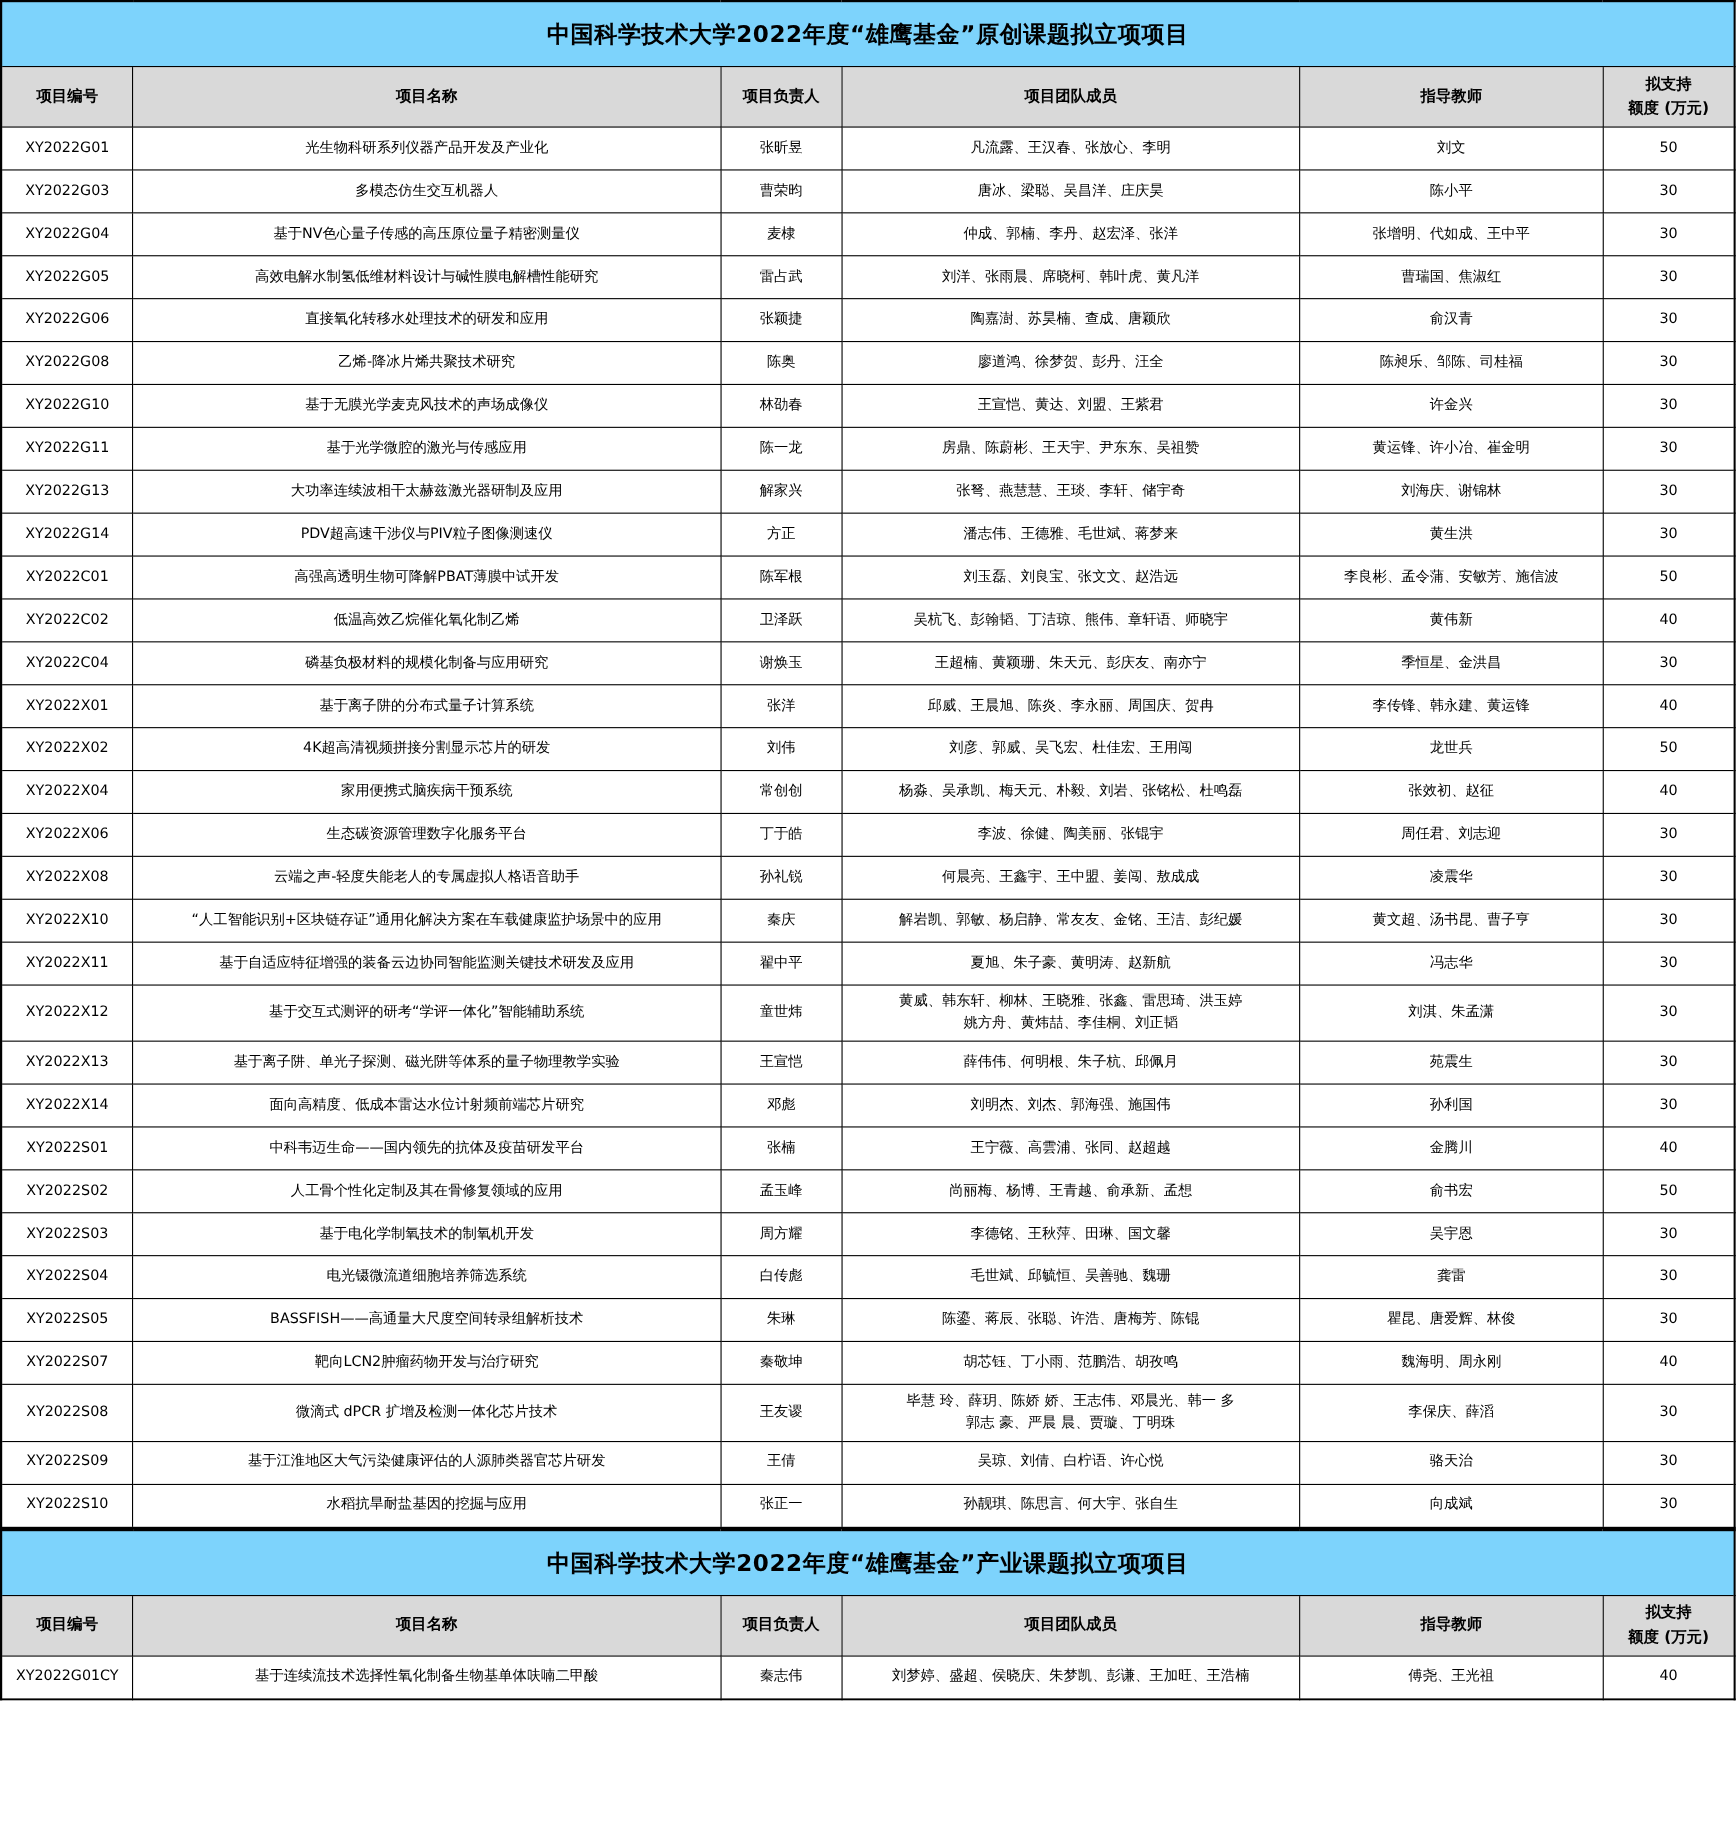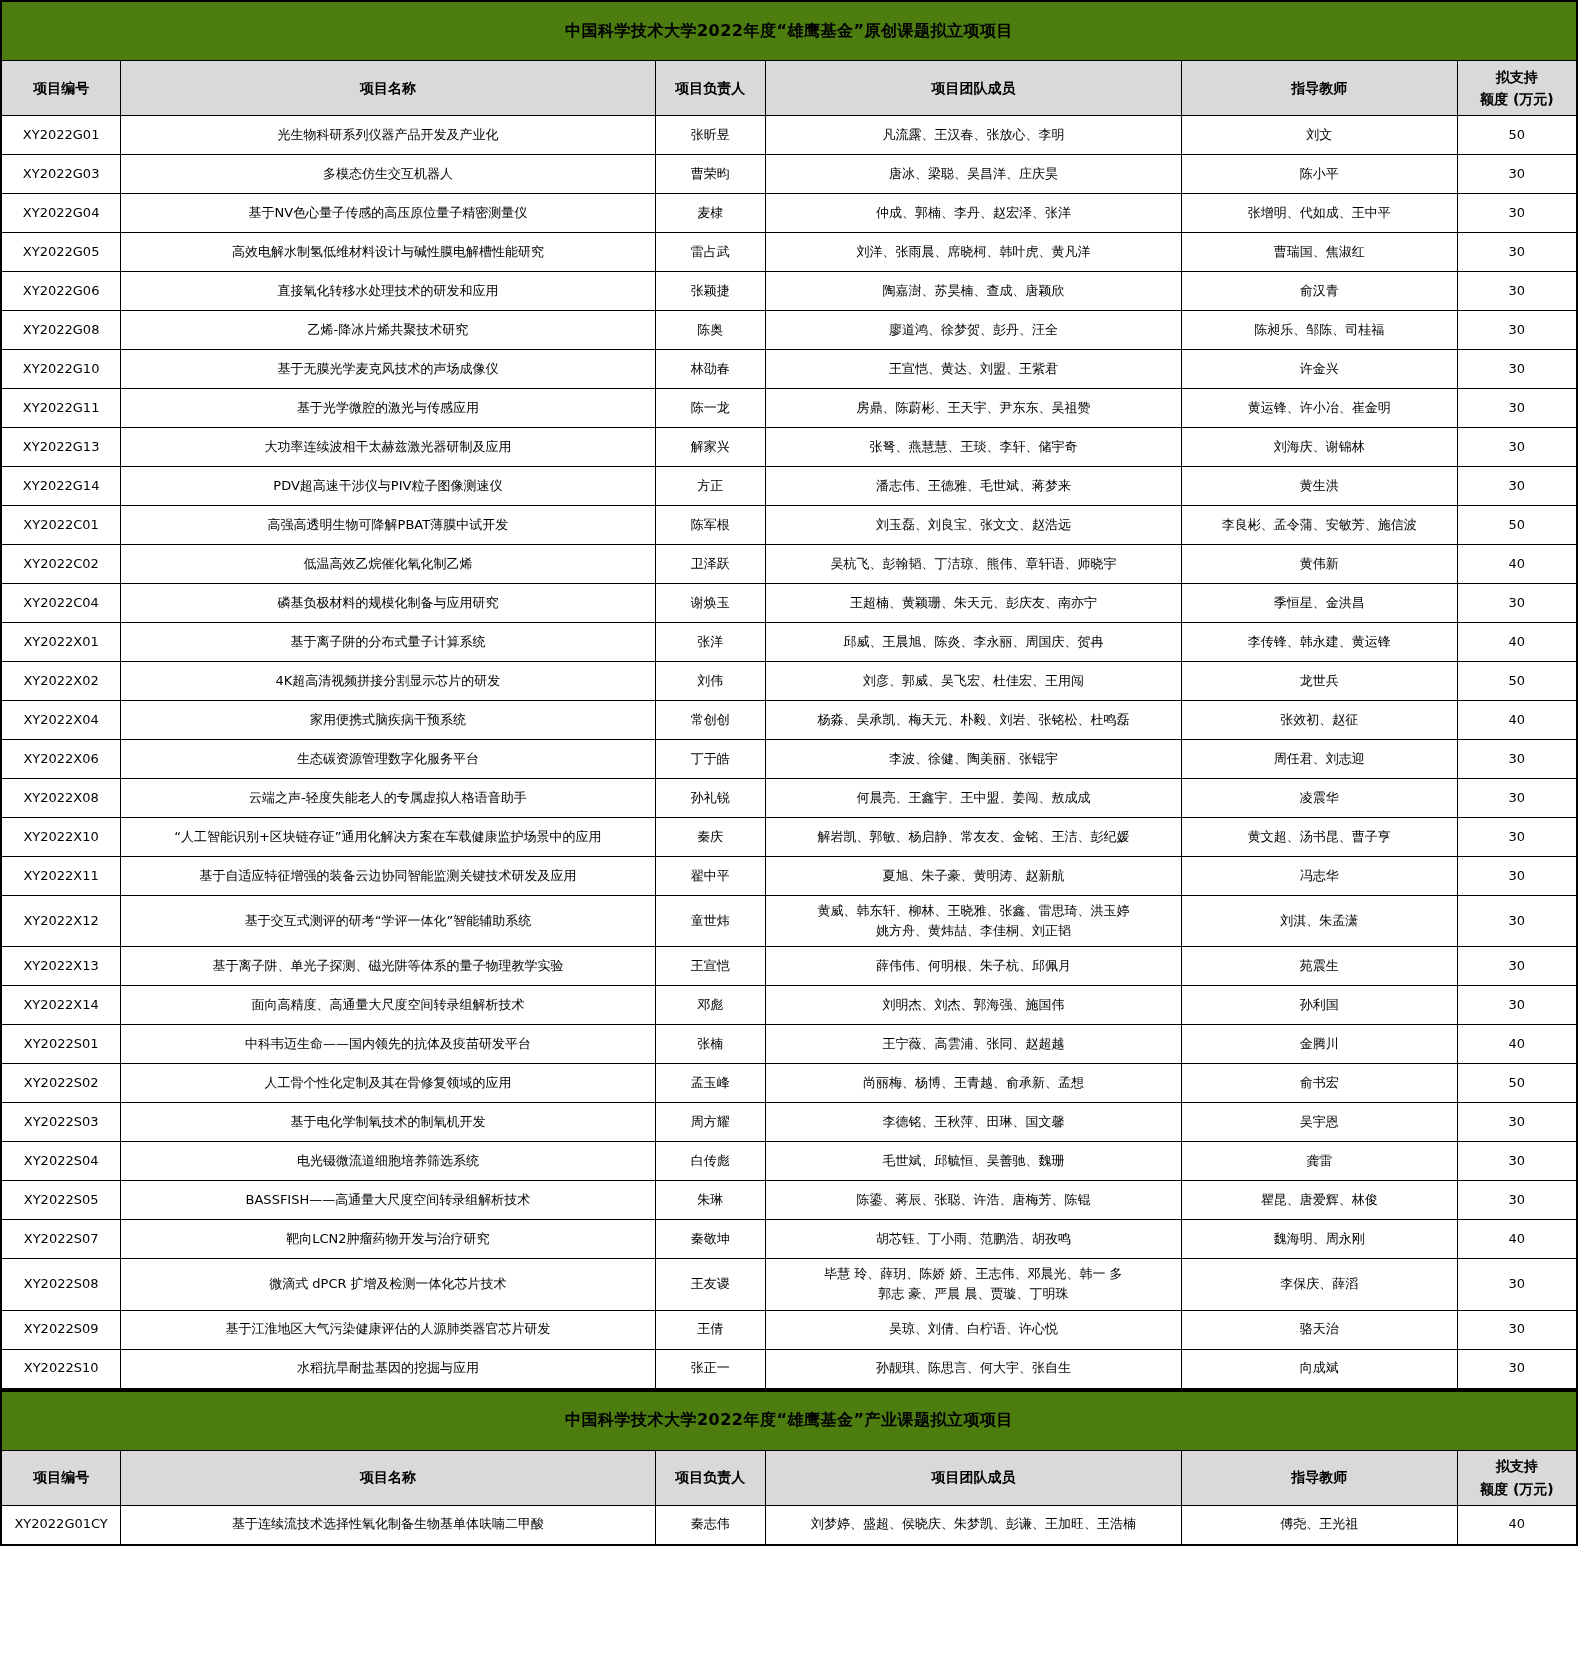--- a/index.html
+++ b/index.html
@@ -16,24 +16,24 @@
     table-layout:fixed;
     border:2px solid #000;
   }
   table.grid th, table.grid td{
     border:1px solid #000;
     text-align:center;
     vertical-align:middle;
     overflow:hidden;
   }
   th.title-cell{
-    font-size:16px;
+    font-size:21px;
     font-weight:bold;
     height:56px;
-    background:#4d7c0f;
+    background:#7dd3fc;
     letter-spacing:0.5px;
   }
   tr.head-row th{
     background:#d9d9d9;
     font-weight:bold;
     font-size:14px;
     height:50px;
     white-space:pre-line;
     line-height:1.6;
     padding:2px;
@@ -249,21 +249,21 @@
         <tr>
           <td class="cell-id">XY2022X13</td>
           <td class="cell-name">基于离子阱、单光子探测、磁光阱等体系的量子物理教学实验</td>
           <td class="cell-leader">王宣恺</td>
           <td class="cell-members">薛伟伟、何明根、朱子杭、邱佩月</td>
           <td class="cell-advisors">苑震生</td>
           <td class="cell-amount">30</td>
         </tr>
         <tr>
           <td class="cell-id">XY2022X14</td>
-          <td class="cell-name">面向高精度、高通量大尺度空间转录组解析技术</td>
+          <td class="cell-name">面向高精度、低成本雷达水位计射频前端芯片研究</td>
           <td class="cell-leader">邓彪</td>
           <td class="cell-members">刘明杰、刘杰、郭海强、施国伟</td>
           <td class="cell-advisors">孙利国</td>
           <td class="cell-amount">30</td>
         </tr>
         <tr>
           <td class="cell-id">XY2022S01</td>
           <td class="cell-name">中科韦迈生命——国内领先的抗体及疫苗研发平台</td>
           <td class="cell-leader">张楠</td>
           <td class="cell-members">王宁薇、高雲浦、张同、赵超越</td>

